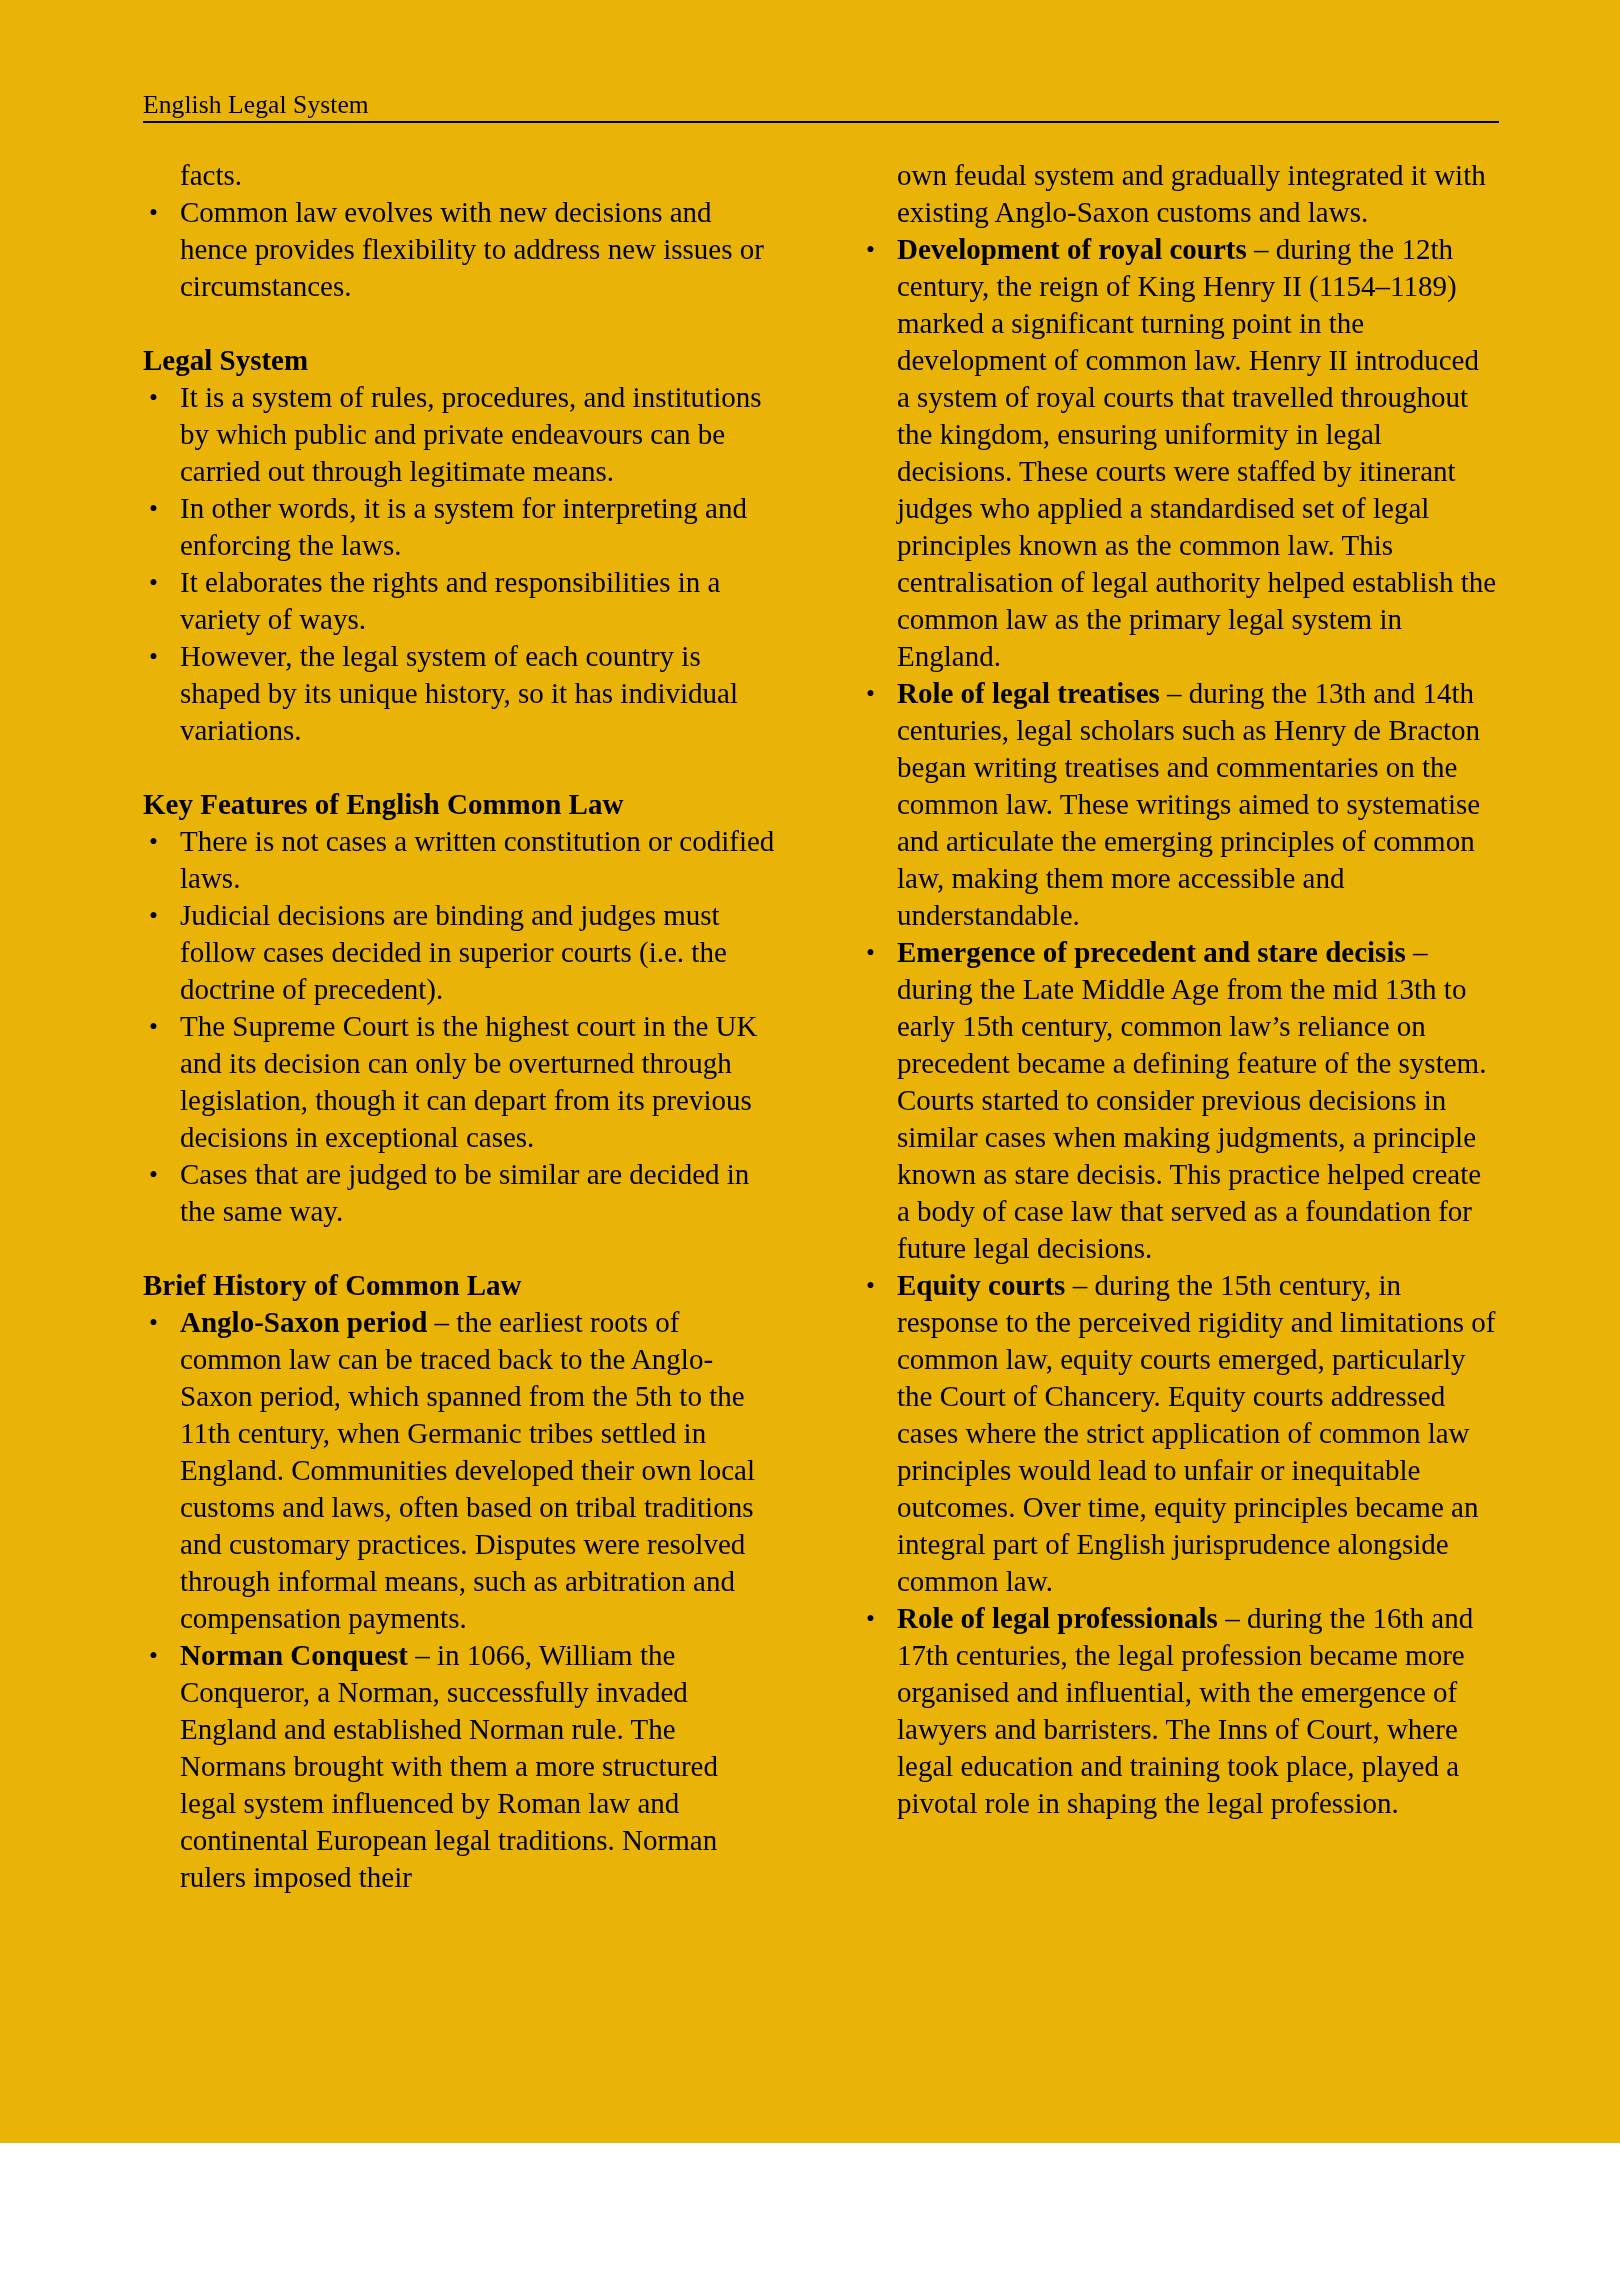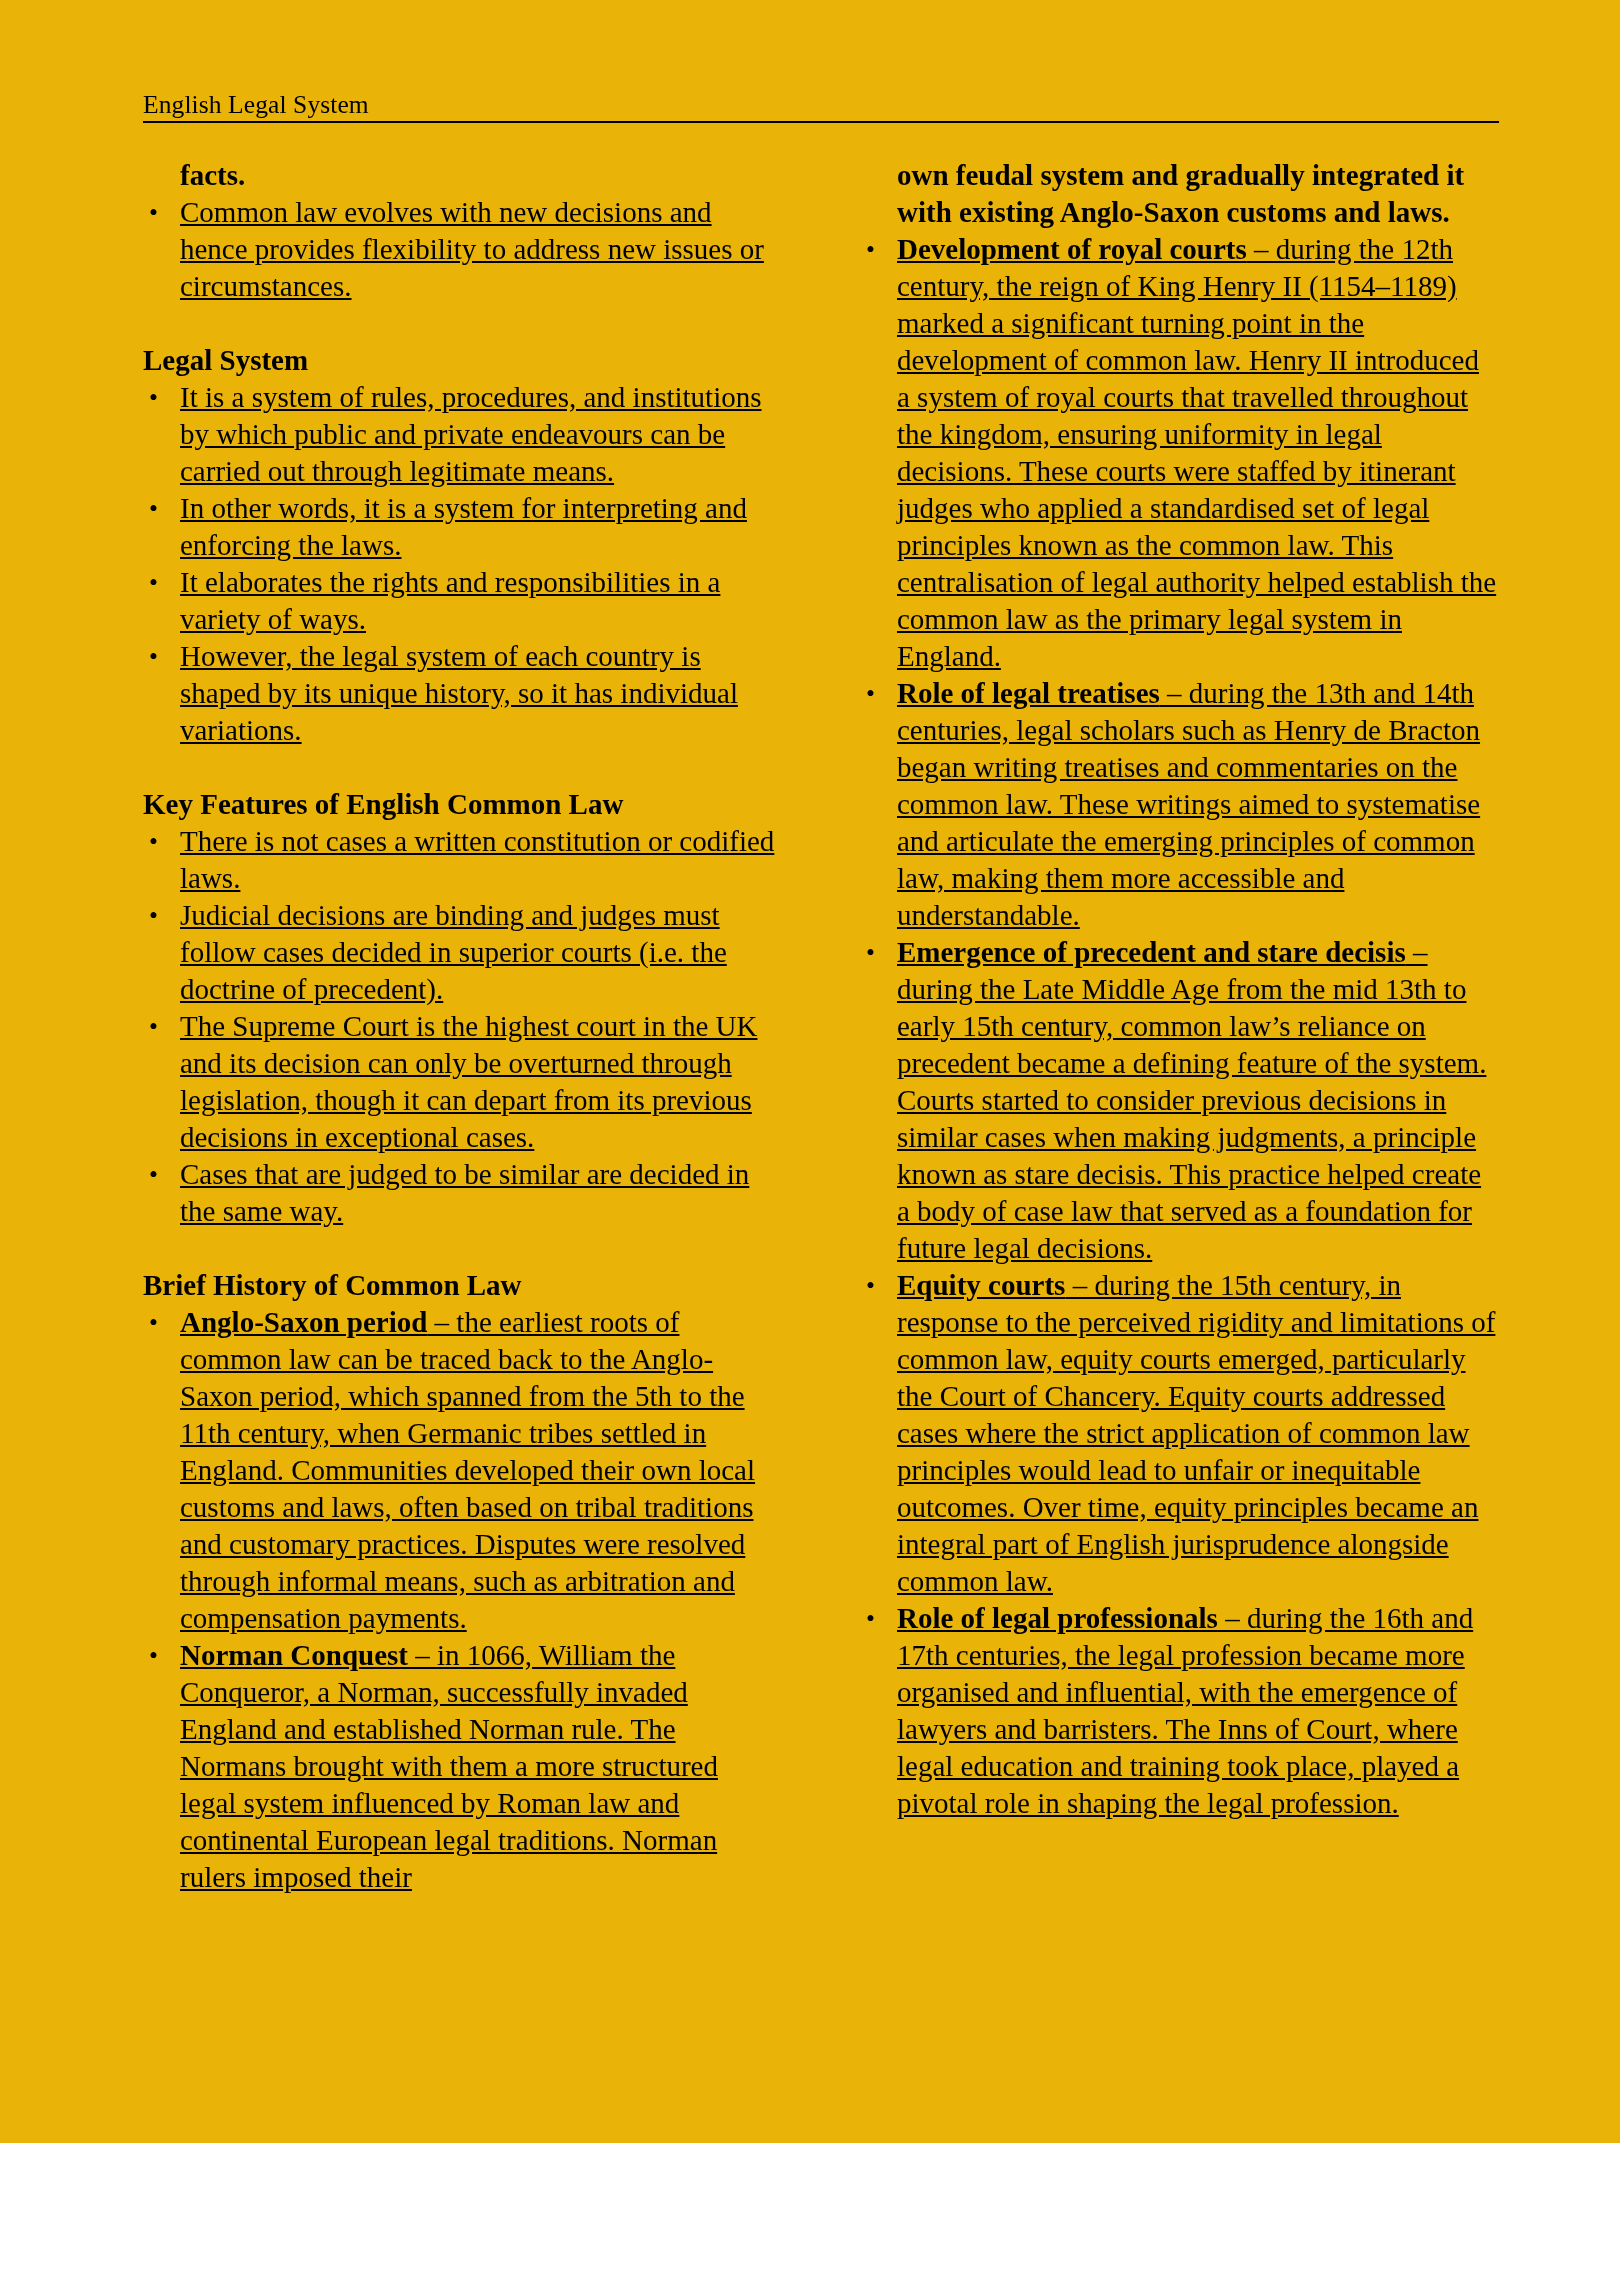--- a/index.html
+++ b/index.html
@@ -52,21 +52,20 @@
     width: 637px;
   }
   
   .para {
     font-size: 29px;
     line-height: 37px;
     text-align: left;
     margin: 0;
     padding-left: 37px;
     text-indent: 0;
-    font-weight: bold;
   }
   .section-title {
     font-size: 29px;
     line-height: 37px;
     font-weight: bold;
     margin: 0;
     padding-left: 0px;
   }
   .spacer {
     height: 37px;
@@ -76,21 +75,20 @@
     margin: 0;
     padding: 0;
   }
   ul.bullets > li {
     position: relative;
     font-size: 29px;
     line-height: 37px;
     padding-left: 37px;
     margin: 0;
     text-align: left;
-    text-decoration: underline;
   }
   ul.bullets > li::before {
     content: "\2022";
     position: absolute;
     left: 5.9px;
     top: 0;
     font-size: 25.5px;
     line-height: 37px;
   }
   li b, .lead {

